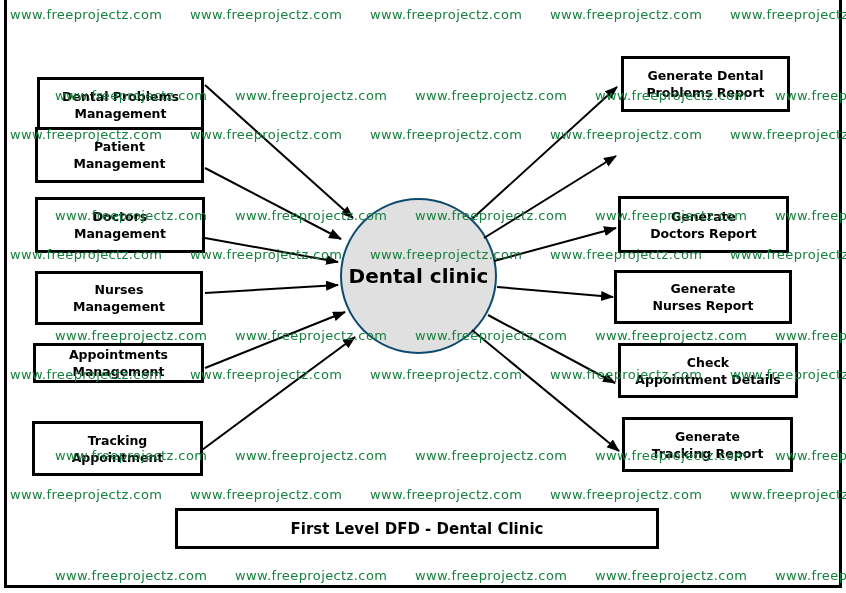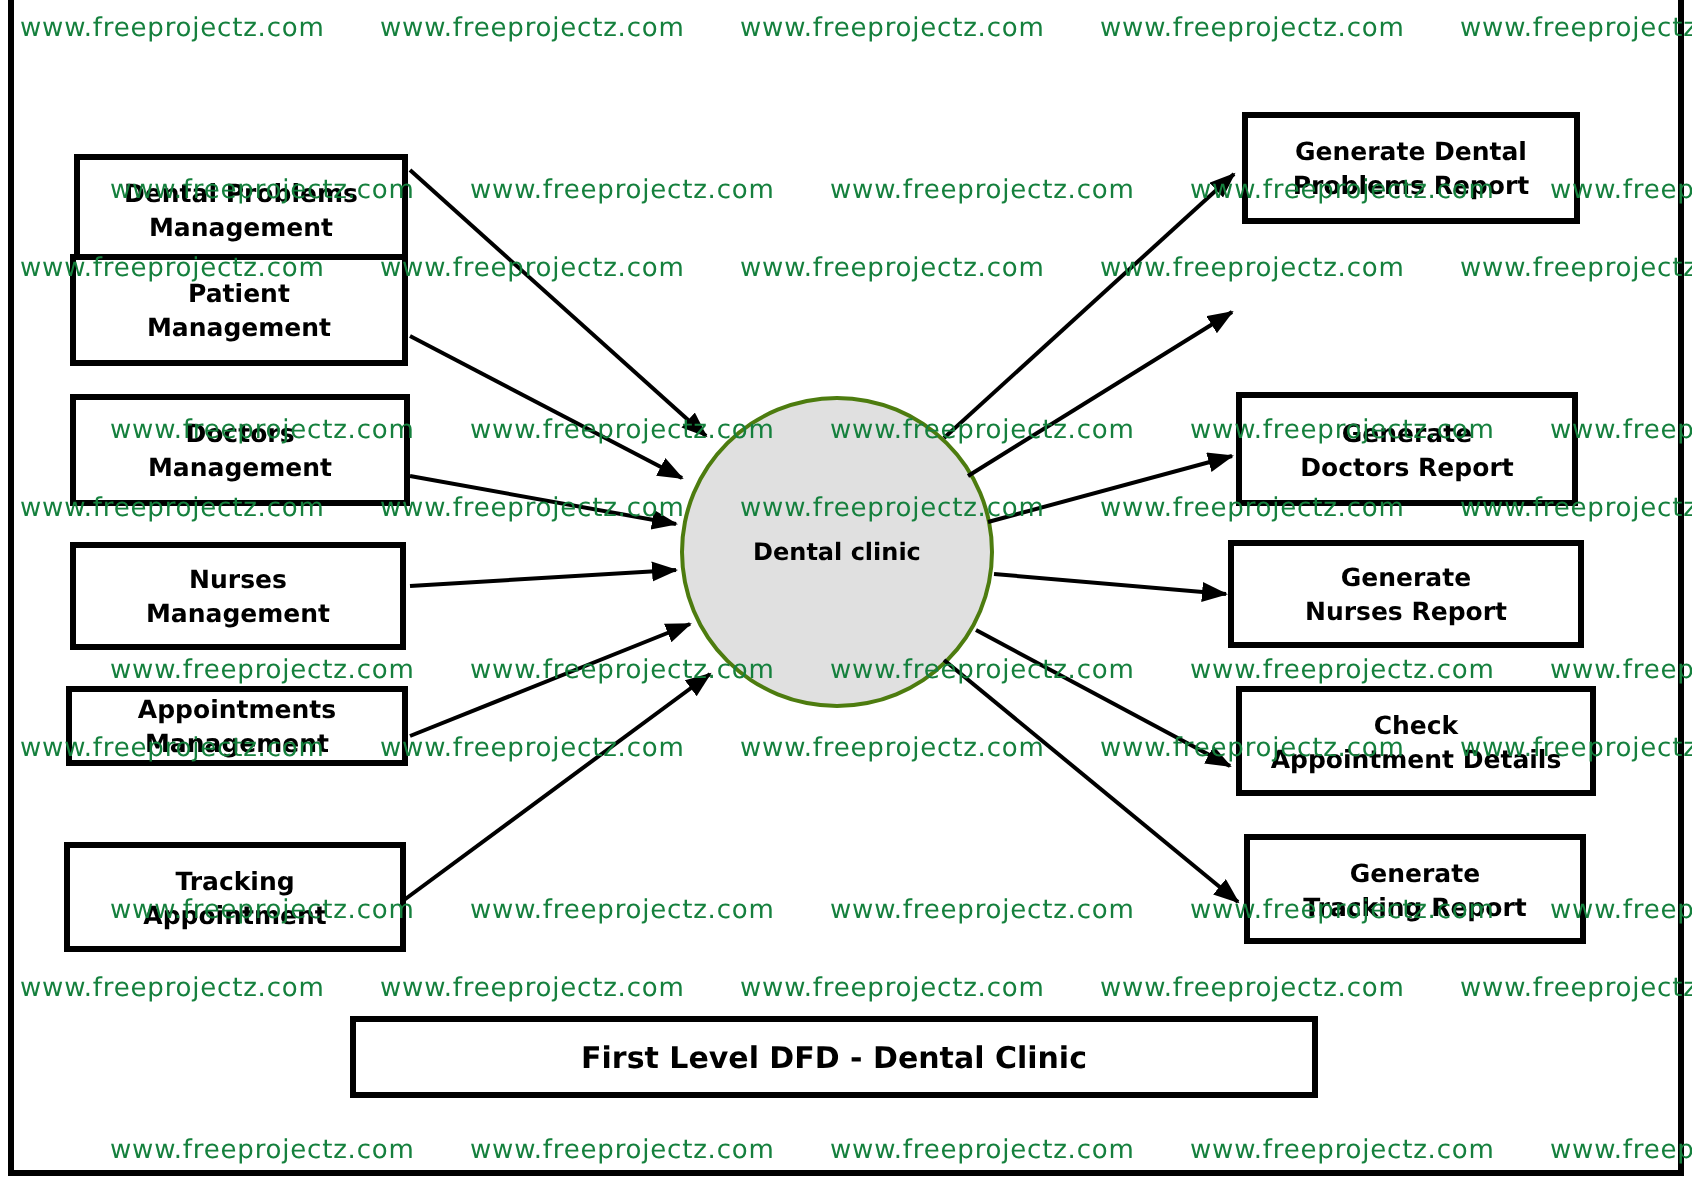--- a/index.html
+++ b/index.html
@@ -13,23 +13,23 @@
   .node {
     position:absolute; box-sizing:border-box; z-index:3;
     background:#ffffff; border:3px solid #000;
     display:flex; align-items:center; justify-content:center;
     text-align:center; font-weight:bold; font-size:12.5px; line-height:17px;
     color:#000; white-space:pre-line;
   }
   .process {
     position:absolute; z-index:1; box-sizing:border-box;
     left:340px; top:198px; width:157px; height:156px;
-    background:#e0e0e0; border:2px solid #4d7c0f; border-radius:50%;
+    background:#e0e0e0; border:2px solid #0c4a6e; border-radius:50%;
     display:flex; align-items:center; justify-content:center;
-    font-weight:bold; font-size:12px; color:#000;
+    font-weight:bold; font-size:20px; color:#000;
   }
   .title-box {
     position:absolute; box-sizing:border-box; z-index:3;
     left:175px; top:508px; width:484px; height:41px;
     background:#ffffff; border:3px solid #000;
     display:flex; align-items:center; justify-content:center;
     font-weight:bold; font-size:15px; color:#000;
   }
   .watermark-layer {
     position:absolute; inset:0; z-index:10; pointer-events:none; overflow:hidden;

